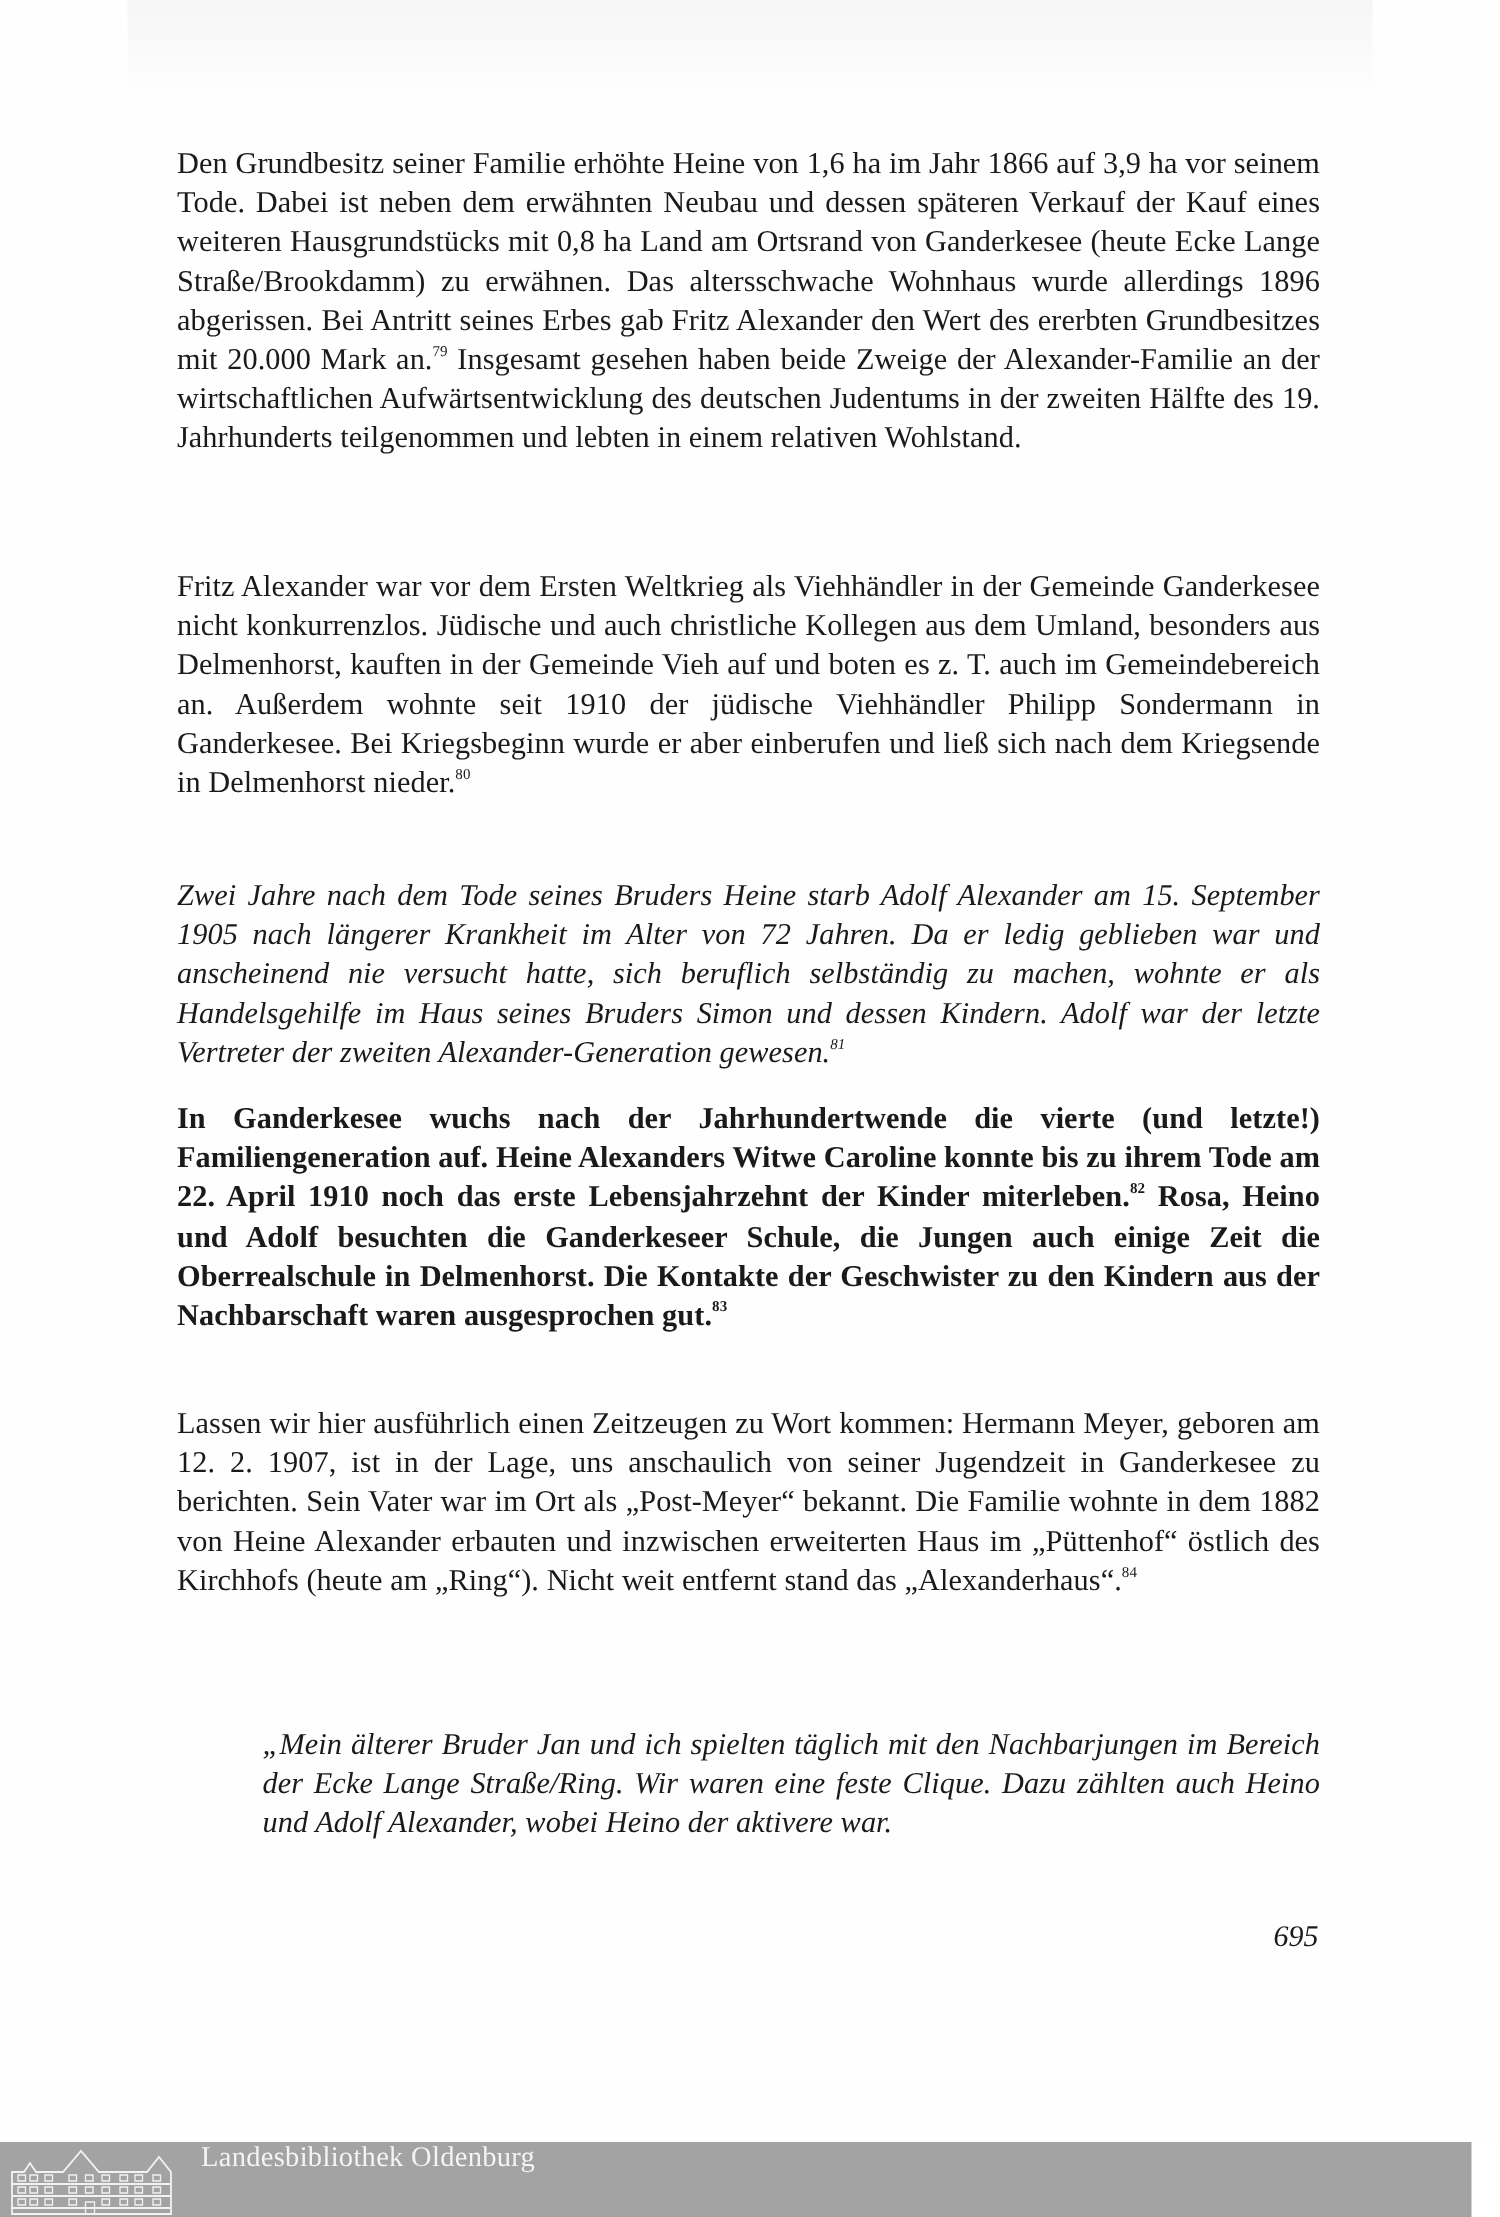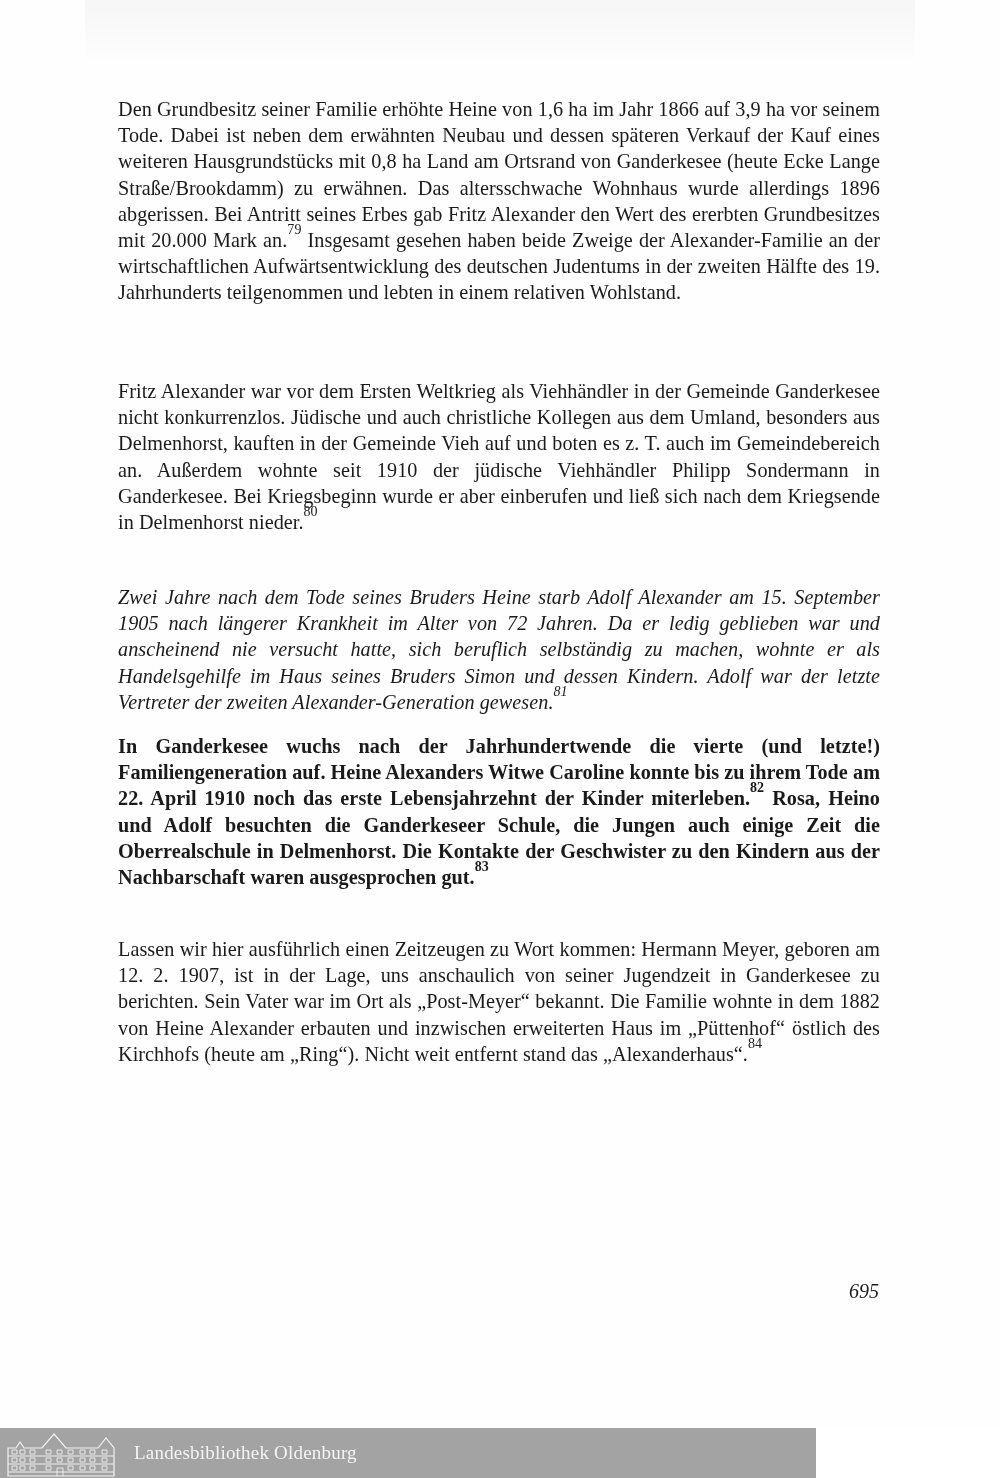--- a/index.html
+++ b/index.html
@@ -16,25 +16,25 @@
       font-size: 20.2px; line-height: 26.2px; text-align: justify;
       letter-spacing: 0.05px;
     }
     .text-block p { margin: 0; }
     .p1 { top: 96px; }
     .p2 { top: 378px; }
     .p3 { top: 584px; font-style: italic; }
     .p4 { top: 733px; font-weight: bold; }
     .p5 { top: 936px; }
     .quote { left: 175px; width: 705px; top: 1150px; font-style: italic; }
-    sup { font-size: 14px; line-height: 0; vertical-align: 0.9em; }
+    sup { font-size: 10px; line-height: 0; vertical-align: 0.9em; }
     .page-number { position: absolute; right: 121px; top: 1280px; font-size: 20px; font-style: italic; }
     .footer {
-      position: absolute; left: 0; top: 1428px; width: 816px; height: 50px;
-      background: #a3a3a3; display: flex; align-items: center;
+      position: absolute; left: 0; top: 1428px; width: 981px; height: 50px;
+      background: #a3a3a3; display: flex; align-items: flex-start;
     }
     .logo { width: 122px; height: 46px; margin-left: 2px; margin-top: 4px; }
     .footer-text { color: #f4f4f4; font-size: 19px; margin-left: 10px; letter-spacing: 0.2px; }
   </style>
 </head>
 <body>
 
 <div class="page">
   <div class="bleed"></div>
 
@@ -51,20 +51,23 @@
   </div>
 
   <div class="text-block p4">
     <p><span>In Ganderkesee wuchs nach der Jahrhundertwende die vierte (und letzte!) Familiengeneration auf. Heine Alexanders Witwe Caroline konnte bis zu ihrem Tode am 22. April 1910 noch das erste Lebensjahrzehnt der Kinder miterleben.</span><sup>82</sup><span> Rosa, Heino und Adolf besuchten die Ganderkeseer Schule, die Jungen auch einige Zeit die Oberrealschule in Delmenhorst. Die Kontakte der Geschwister zu den Kindern aus der Nachbarschaft waren ausgesprochen gut.</span><sup>83</sup></p>
   </div>
 
   <div class="text-block p5">
     <p><span>Lassen wir hier ausführlich einen Zeitzeugen zu Wort kommen: Hermann Meyer, geboren am 12. 2. 1907, ist in der Lage, uns anschaulich von seiner Jugendzeit in Ganderkesee zu berichten. Sein Vater war im Ort als „Post-Meyer“ bekannt. Die Familie wohnte in dem 1882 von Heine Alexander erbauten und inzwischen erweiterten Haus im „Püttenhof“ östlich des Kirchhofs (heute am „Ring“). Nicht weit entfernt stand das „Alexanderhaus“.</span><sup>84</sup></p>
   </div>
 
+  <div class="text-block quote">
+    <p>„Mein älterer Bruder Jan und ich spielten täglich mit den Nachbarjungen im Bereich der Ecke Lange Straße/Ring. Wir waren eine feste Clique. Dazu zählten auch Heino und Adolf Alexander, wobei Heino der aktivere war.</p>
+  </div>
 
   <div class="page-number">695</div>
 </div>
 
 <div class="footer">
   <svg class="logo" viewBox="0 0 122 46" fill="none" stroke="#f2f2f2" stroke-width="1.2">
     <path d="M6 44 V16 H14 L18 10 L22 16 H40 L52 2 L64 16 H96 L104 6 L112 16 V44 Z"></path>
     <path d="M6 24 H112 M6 32 H112 M6 40 H112"></path>
     <g stroke-width="0.9">
       <path d="M10 18v4h5v-4z M18 18v4h5v-4z M28 18v4h5v-4z M44 18v4h5v-4z M55 18v4h5v-4z M66 18v4h5v-4z M78 18v4h5v-4z M88 18v4h5v-4z M100 18v4h5v-4z"></path>

